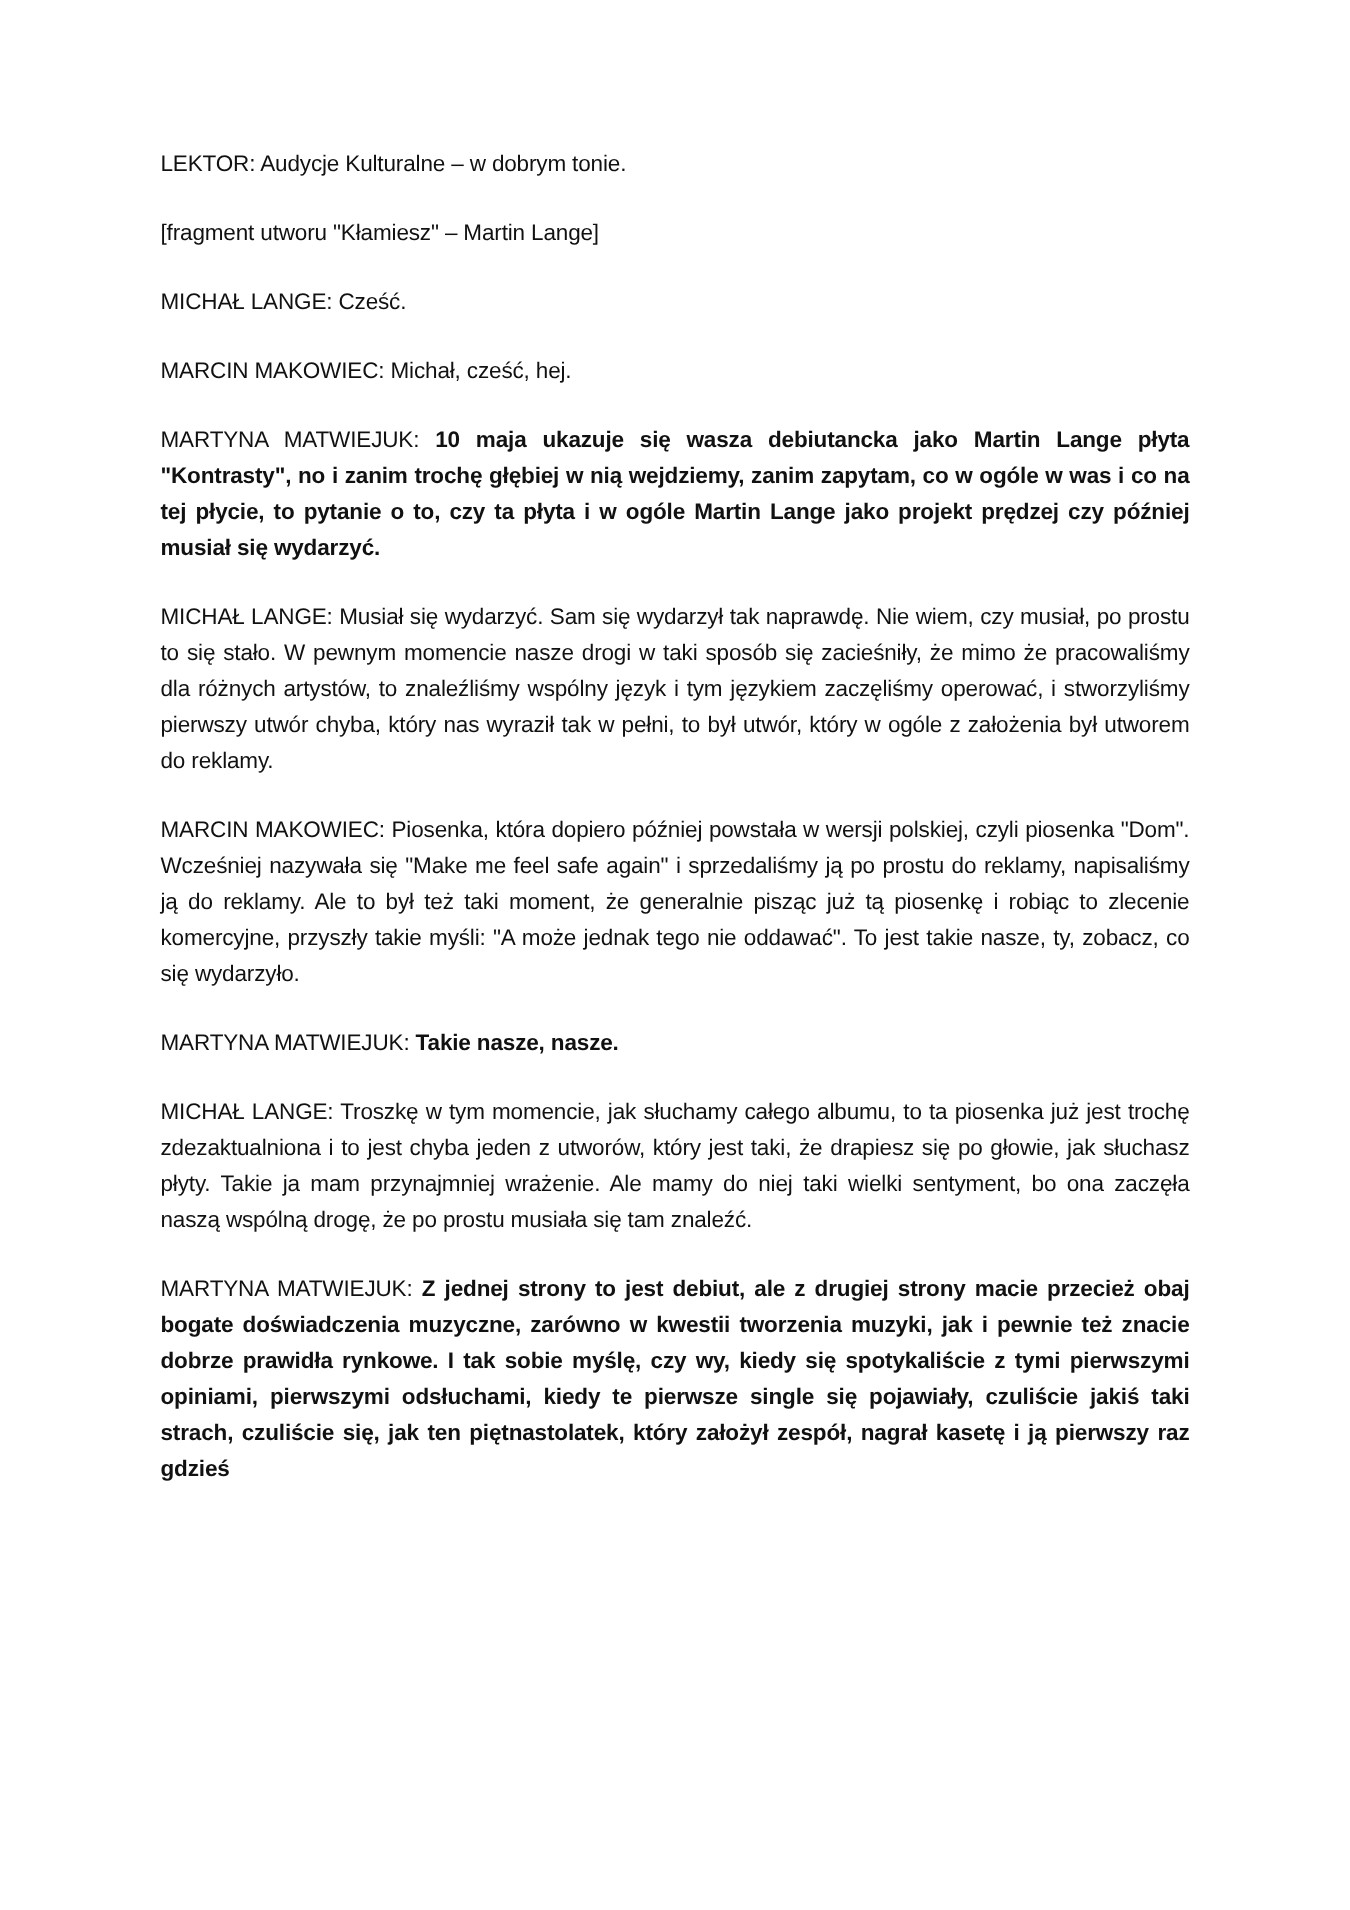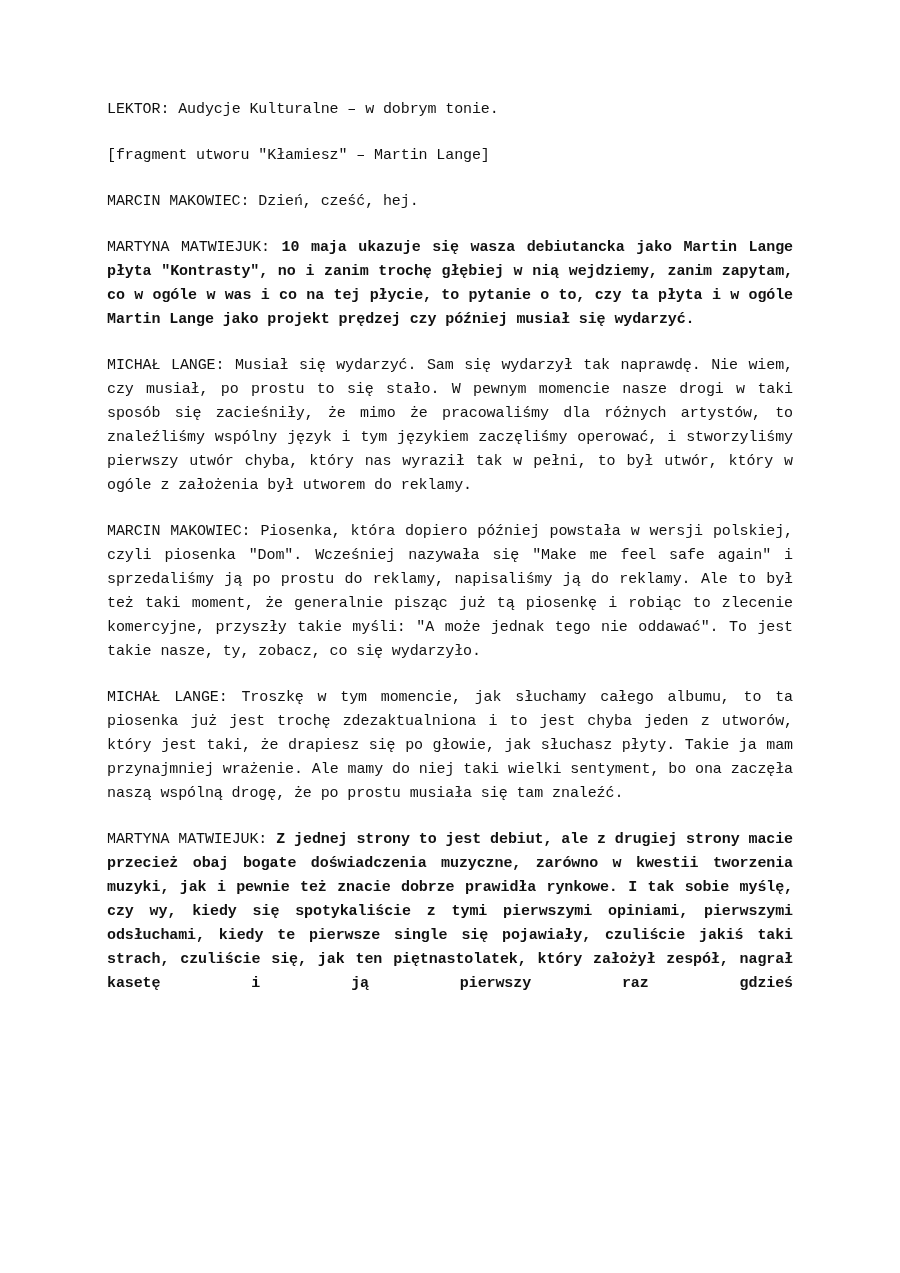--- a/index.html
+++ b/index.html
@@ -16,21 +16,20 @@
   }
   .page {
     position: absolute;
     left: 107px;
     top: 98px;
     width: 686px;
     color: #111111;
     font-size: 15px;
     line-height: 24px;
     letter-spacing: -0.1px;
-    font-family: Liberation Mono, monospace;
   }
   .para {
     margin: 0 0 22px 0;
     text-align: justify;
   }
   .para .speaker {
     font-weight: 400;
   }
   .para.bold-speech .speech {
     font-weight: 700;
@@ -43,28 +42,30 @@
 </head>
 <body>
 
 <div class="page">
 
   <p class="para"><span class="speaker">LEKTOR:</span> <span class="speech">Audycje Kulturalne – w dobrym tonie.</span></p>
 
   <p class="para"><span class="speaker"></span><span class="speech">[fragment utworu "Kłamiesz" – Martin Lange]</span></p>
 
 
+  <p class="para"><span class="speaker">MICHAŁ LANGE:</span> <span class="speech">Cześć.</span></p>
 
-  <p class="para"><span class="speaker">MARCIN MAKOWIEC:</span> <span class="speech">Dzień, cześć, hej.</span></p>
+  <p class="para"><span class="speaker">MARCIN MAKOWIEC:</span> <span class="speech">Michał, cześć, hej.</span></p>
 
   <p class="para bold-speech"><span class="speaker">MARTYNA MATWIEJUK:</span> <span class="speech">10 maja ukazuje się wasza debiutancka jako Martin Lange płyta "Kontrasty", no i zanim trochę głębiej w nią wejdziemy, zanim zapytam, co w ogóle w was i co na tej płycie, to pytanie o to, czy ta płyta i w ogóle Martin Lange jako projekt prędzej czy później musiał się wydarzyć.</span></p>
 
   <p class="para"><span class="speaker">MICHAŁ LANGE:</span> <span class="speech">Musiał się wydarzyć. Sam się wydarzył tak naprawdę. Nie wiem, czy musiał, po prostu to się stało. W pewnym momencie nasze drogi w taki sposób się zacieśniły, że mimo że pracowaliśmy dla różnych artystów, to znaleźliśmy wspólny język i tym językiem zaczęliśmy operować, i stworzyliśmy pierwszy utwór chyba, który nas wyraził tak w pełni, to był utwór, który w ogóle z założenia był utworem do reklamy.</span></p>
 
   <p class="para"><span class="speaker">MARCIN MAKOWIEC:</span> <span class="speech">Piosenka, która dopiero później powstała w wersji polskiej, czyli piosenka "Dom". Wcześniej nazywała się "Make me feel safe again" i sprzedaliśmy ją po prostu do reklamy, napisaliśmy ją do reklamy. Ale to był też taki moment, że generalnie pisząc już tą piosenkę i robiąc to zlecenie komercyjne, przyszły takie myśli: "A może jednak tego nie oddawać". To jest takie nasze, ty, zobacz, co się wydarzyło.</span></p>
 
+  <p class="para bold-speech"><span class="speaker">MARTYNA MATWIEJUK:</span> <span class="speech">Takie nasze, nasze.</span></p>
 
 
   <p class="para"><span class="speaker">MICHAŁ LANGE:</span> <span class="speech">Troszkę w tym momencie, jak słuchamy całego albumu, to ta piosenka już jest trochę zdezaktualniona i to jest chyba jeden z utworów, który jest taki, że drapiesz się po głowie, jak słuchasz płyty. Takie ja mam przynajmniej wrażenie. Ale mamy do niej taki wielki sentyment, bo ona zaczęła naszą wspólną drogę, że po prostu musiała się tam znaleźć.</span></p>
 
   <p class="para bold-speech continued"><span class="speaker">MARTYNA MATWIEJUK:</span> <span class="speech">Z jednej strony to jest debiut, ale z drugiej strony macie przecież obaj bogate doświadczenia muzyczne, zarówno w kwestii tworzenia muzyki, jak i pewnie też znacie dobrze prawidła rynkowe. I tak sobie myślę, czy wy, kiedy się spotykaliście z tymi pierwszymi opiniami, pierwszymi odsłuchami, kiedy te pierwsze single się pojawiały, czuliście jakiś taki strach, czuliście się, jak ten piętnastolatek, który założył zespół, nagrał kasetę i ją pierwszy raz gdzieś</span></p>
 
 </div>
 
 </body></html>

